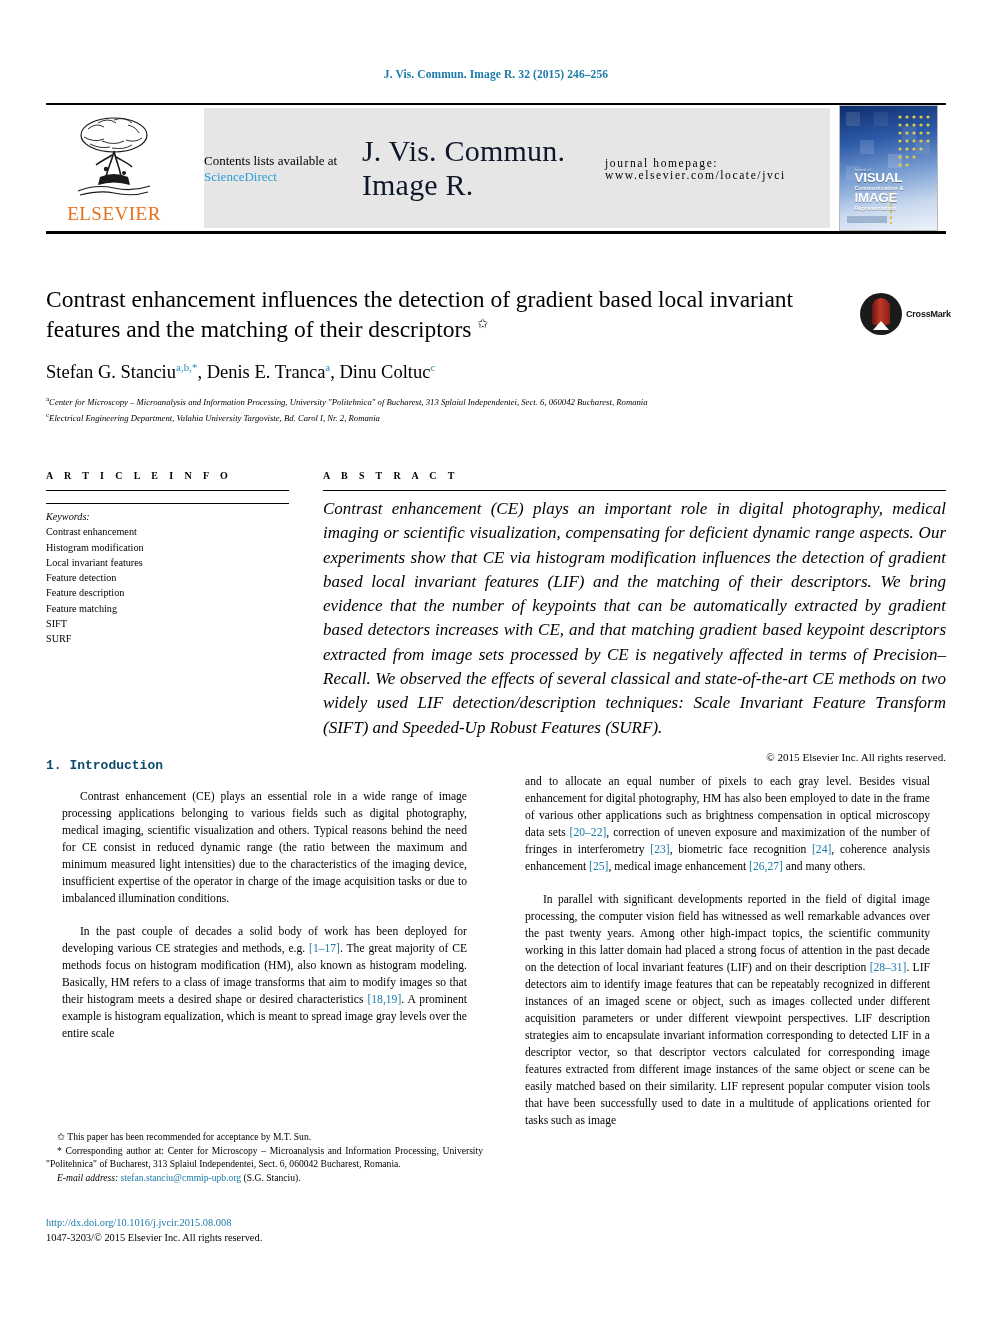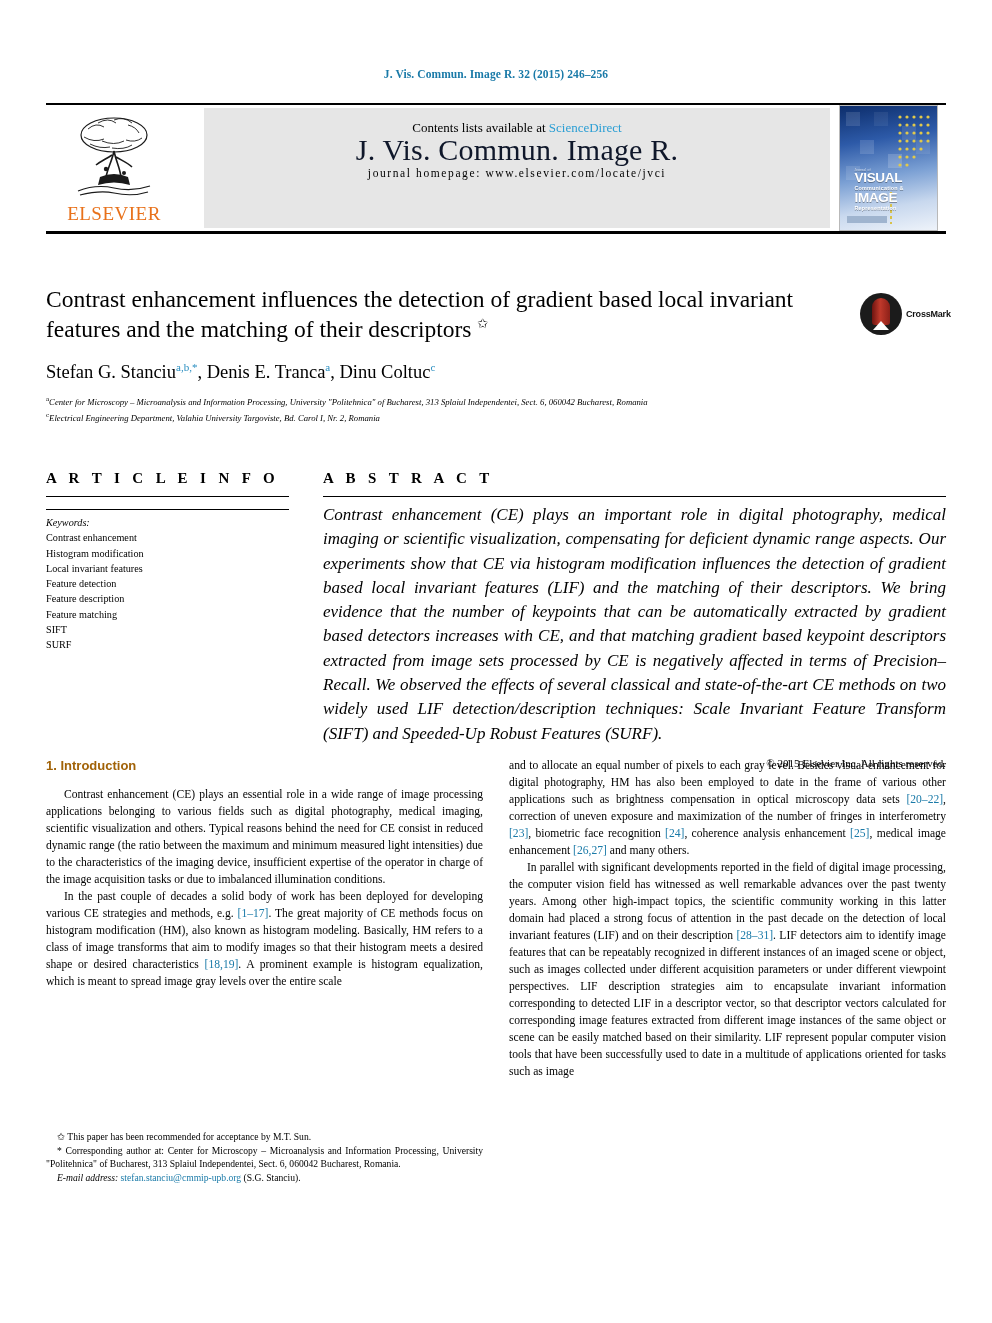--- a/index.html
+++ b/index.html
@@ -65,23 +65,23 @@
     font-size: 19px;
     letter-spacing: 0.5px;
     line-height: 1;
     margin-top: 1px;
     font-weight: normal;
   }
   .masthead-center {
     flex: 1 1 auto;
     background: #e6e6e6;
     display: flex;
-    flex-direction: column;
+    flex-direction: row;
     align-items: center;
-    justify-content: flex-start;
+    justify-content: flex-end;
     padding: 12px 0 10px 0;
     box-sizing: border-box;
     margin: 3px 0 3px 0;
   }
   .contents-line {
     font-size: 13px;
     color: #000;
   }
   .contents-line .sd {
     color: #2a9ed4;
@@ -255,21 +255,21 @@
     position: absolute;
     top: 470px;
     left: 46px;
     width: 900px;
     display: flex;
     gap: 34px;
   }
   .col-info { width: 243px; flex: 0 0 243px; }
   .col-abs { flex: 1 1 auto; }
   .sec-head {
-    font-size: 15px;
+    font-size: 10px;
     font-weight: bold;
     letter-spacing: 4.4px;
     color: #000;
     margin-bottom: 9px;
   }
   .rule { border-top: 1px solid #000; }
   .hist {
     font-size: 10.2px;
     line-height: 1.5;
     padding-top: 5px;
@@ -299,32 +299,32 @@
   .body-cols {
     position: absolute;
     top: 758px;
     left: 46px;
     width: 900px;
     display: flex;
     gap: 26px;
   }
   .bcol { width: 437px; flex: 0 0 437px; }
   .h2 {
-    font-family: Liberation Sans, sans-serif;
+    font-family: Liberation Mono, monospace;
     font-size: 13px;
     font-weight: bold;
     margin: 0 0 14px 0;
-    color: #a16207;
+    color: #0c4a6e;
   }
   .para {
     font-size: 11.6px;
     line-height: 1.465;
     text-align: justify;
     text-indent: 18px;
-    margin: 0;
+    margin: 16px;
   }
   .para + .para { margin-top: 0; }
   .ref { color: #1a7aa8; }
 
   
   .footnotes {
     position: absolute;
     left: 46px;
     top: 1126px;
     width: 437px;
@@ -514,14 +514,18 @@
     </div>
   </div>
 
   <div class="footnotes">
     <div class="fn-rule"></div>
     <p class="fn fn-ind"><span>✩</span> <span>This paper has been recommended for acceptance by M.T. Sun.</span></p>
     <p class="fn fn-ind"><span>*</span> <span>Corresponding author at: Center for Microscopy – Microanalysis and Information Processing, University "Politehnica" of Bucharest, 313 Splaiul Independentei, Sect. 6, 060042 Bucharest, Romania.</span></p>
     <p class="fn fn-ind"><span class="ital">E-mail address:</span> <span class="link">stefan.stanciu@cmmip-upb.org</span> <span>(S.G. Stanciu).</span></p>
   </div>
 
+  <div class="doi">
+    <div class="doilink">http://dx.doi.org/10.1016/j.jvcir.2015.08.008</div>
+    <div>1047-3203/© 2015 Elsevier Inc. All rights reserved.</div>
+  </div>
 
 </div>
 
 </body></html>

